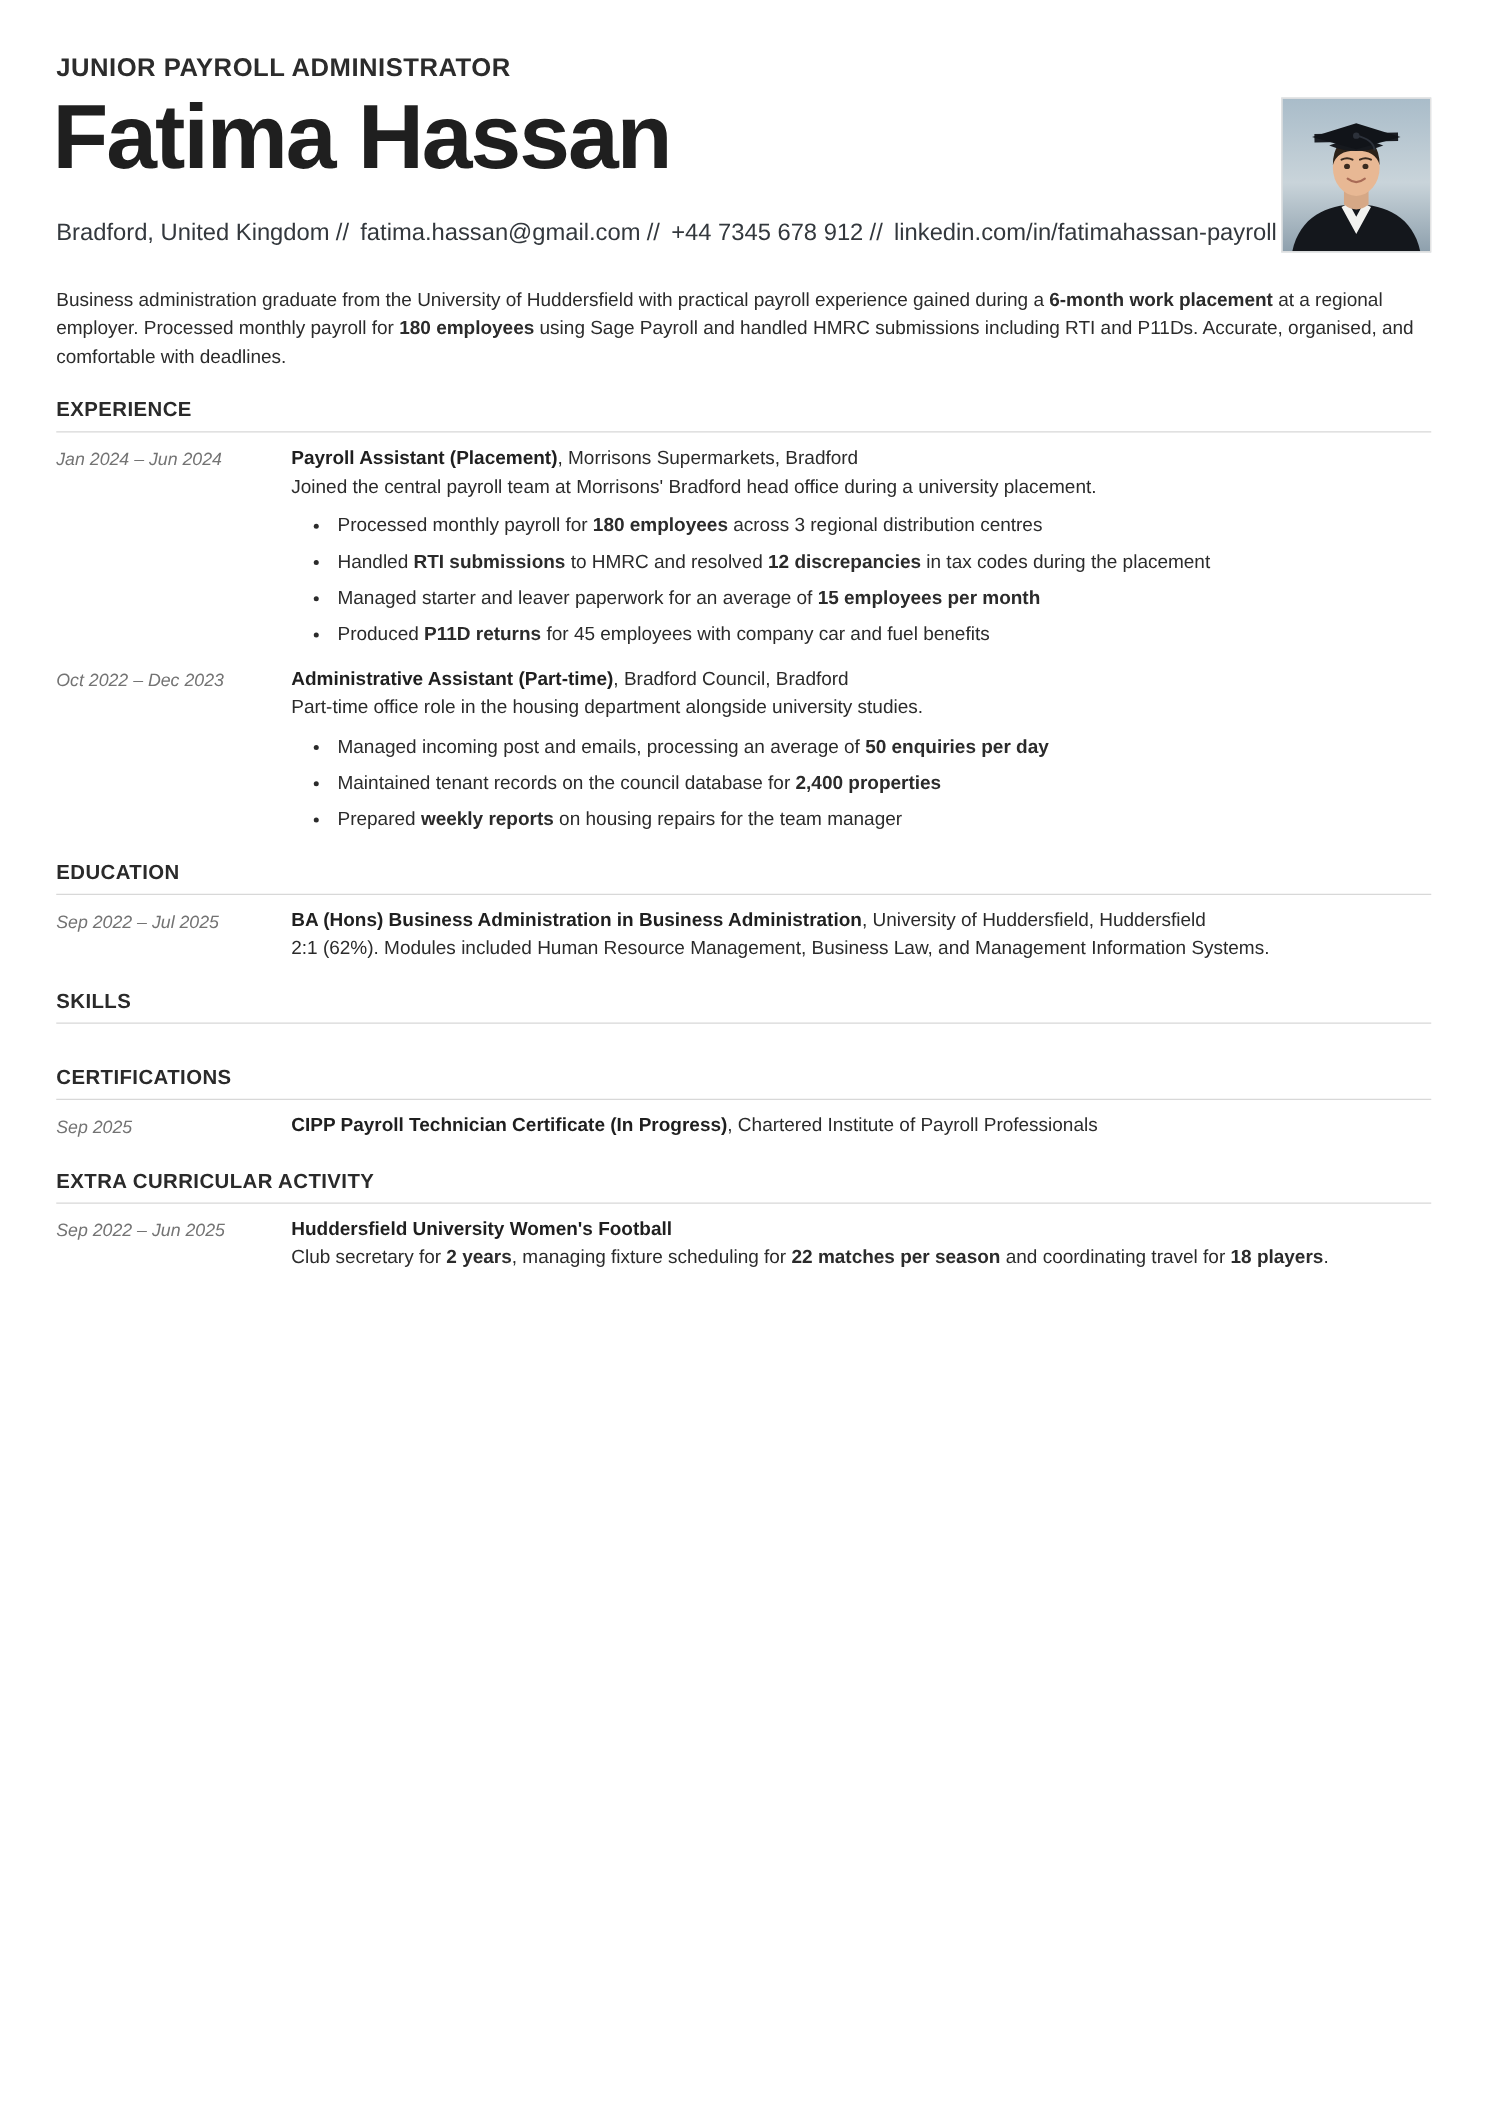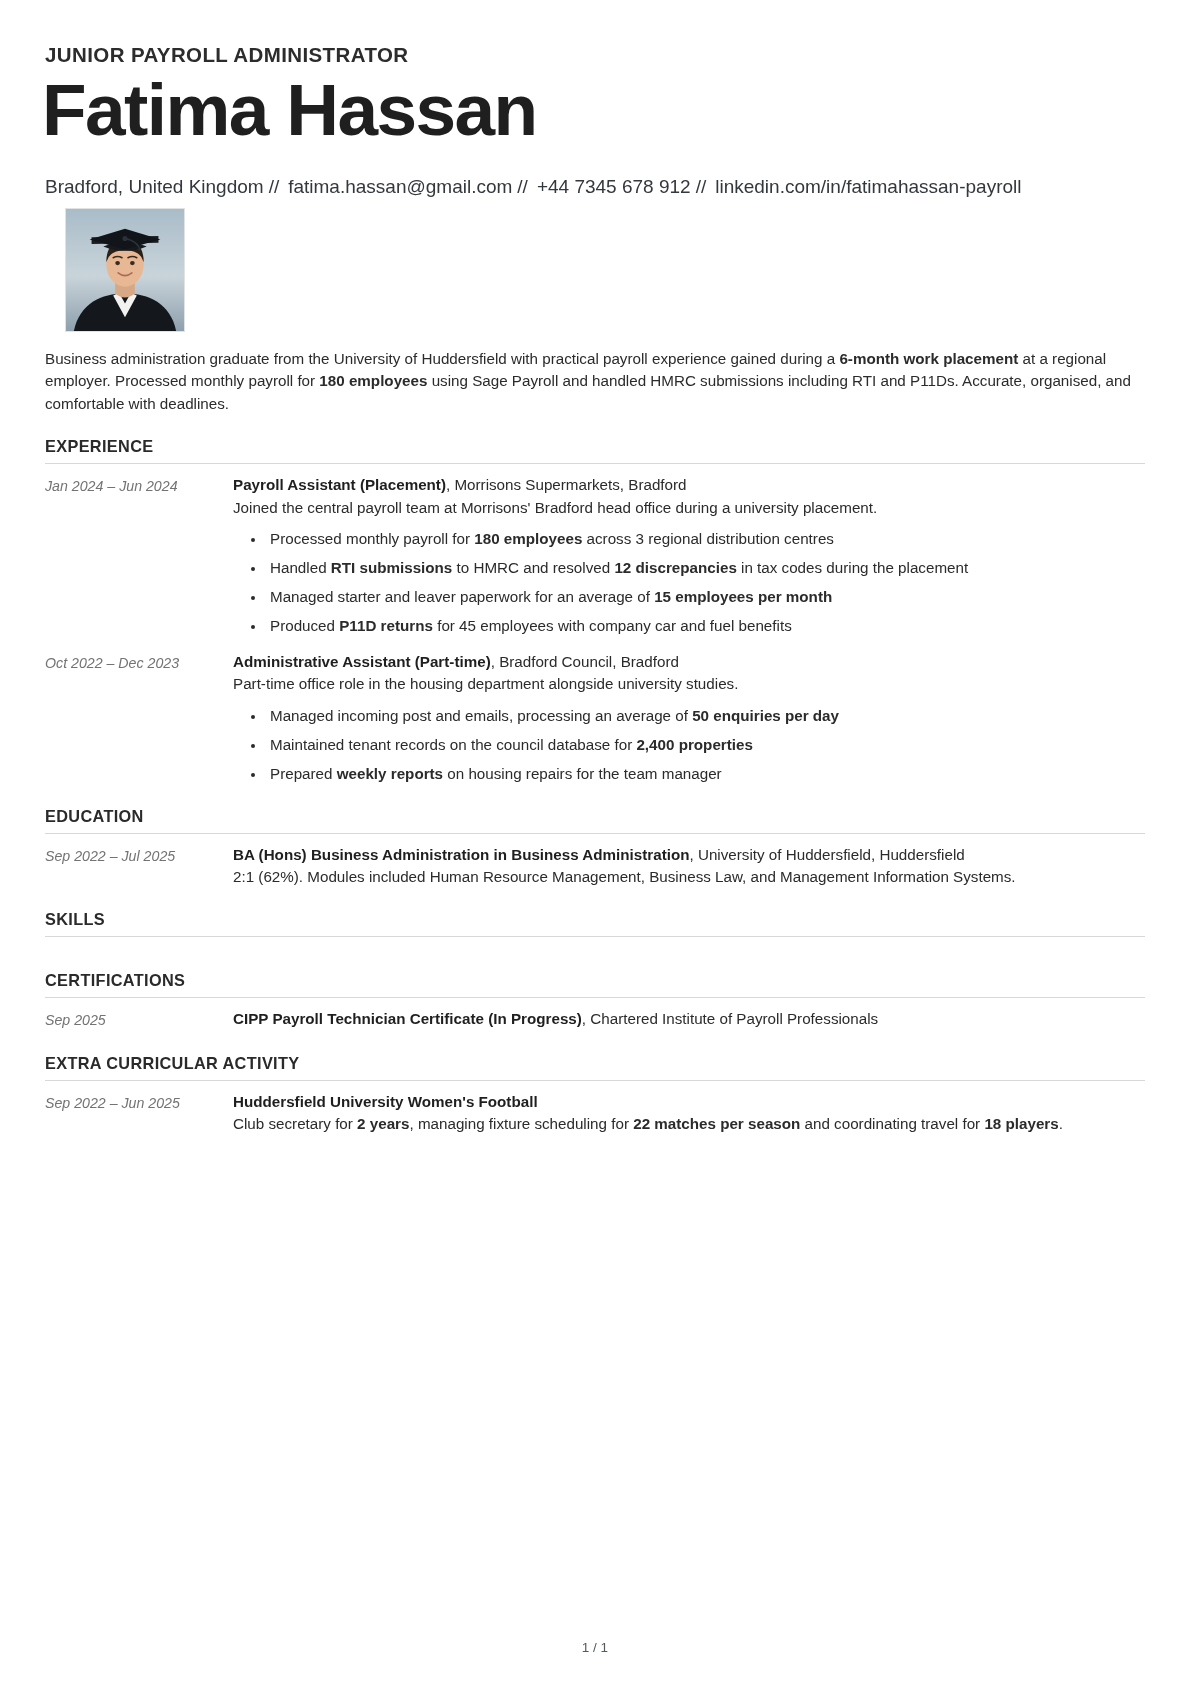--- a/index.html
+++ b/index.html
@@ -15,23 +15,22 @@
   .page {
     width: 1190px;
     min-height: 1683px;
     padding: 38px 45px 0 45px;
     position: relative;
   }
 
   
   .header {
     display: flex;
-    align-items: flex-start;
+    align-items: flex-end;
     justify-content: space-between;
-    flex-direction: column;
   }
   .header-left { flex: 1 1 auto; min-width: 0; padding-top: 4px; }
   .job-title {
     font-size: 20.5px;
     font-weight: bold;
     letter-spacing: 0.4px;
     color: #2c2c2c;
     margin: 0 0 2px 0;
     line-height: 1.3;
   }
@@ -59,21 +58,21 @@
     margin-top: 6px;
     overflow: hidden;
     background: #cfd6db;
     position: relative;
     border: 1px solid #e2e2e2;
   }
   .photo svg { display: block; width: 100%; height: 100%; }
 
   
   .summary {
-    margin-top: 16px;
+    margin-top: 28px;
     font-size: 15.2px;
     line-height: 1.48;
     color: #2b2b2b;
     text-align: left;
   }
 
   
   .section { margin-top: 22px; }
   .section-title {
     font-size: 16.3px;
@@ -278,17 +277,14 @@
       <div class="entry-date">Sep 2022 – Jun 2025</div>
       <div class="entry-body">
         <div class="entry-heading">
           <b>Huddersfield University Women's Football</b>
         </div>
         <div class="entry-sub"><span>Club secretary for </span><b>2 years</b><span>, managing fixture scheduling for </span><b>22 matches per season</b><span> and coordinating travel for </span><b>18 players</b><span>.</span></div>
       </div>
     </div>
   </div>
 
-  <div class="footer">
-    <span>1 / 1</span>
-  </div>
 
 </div>
 
 </body></html>

